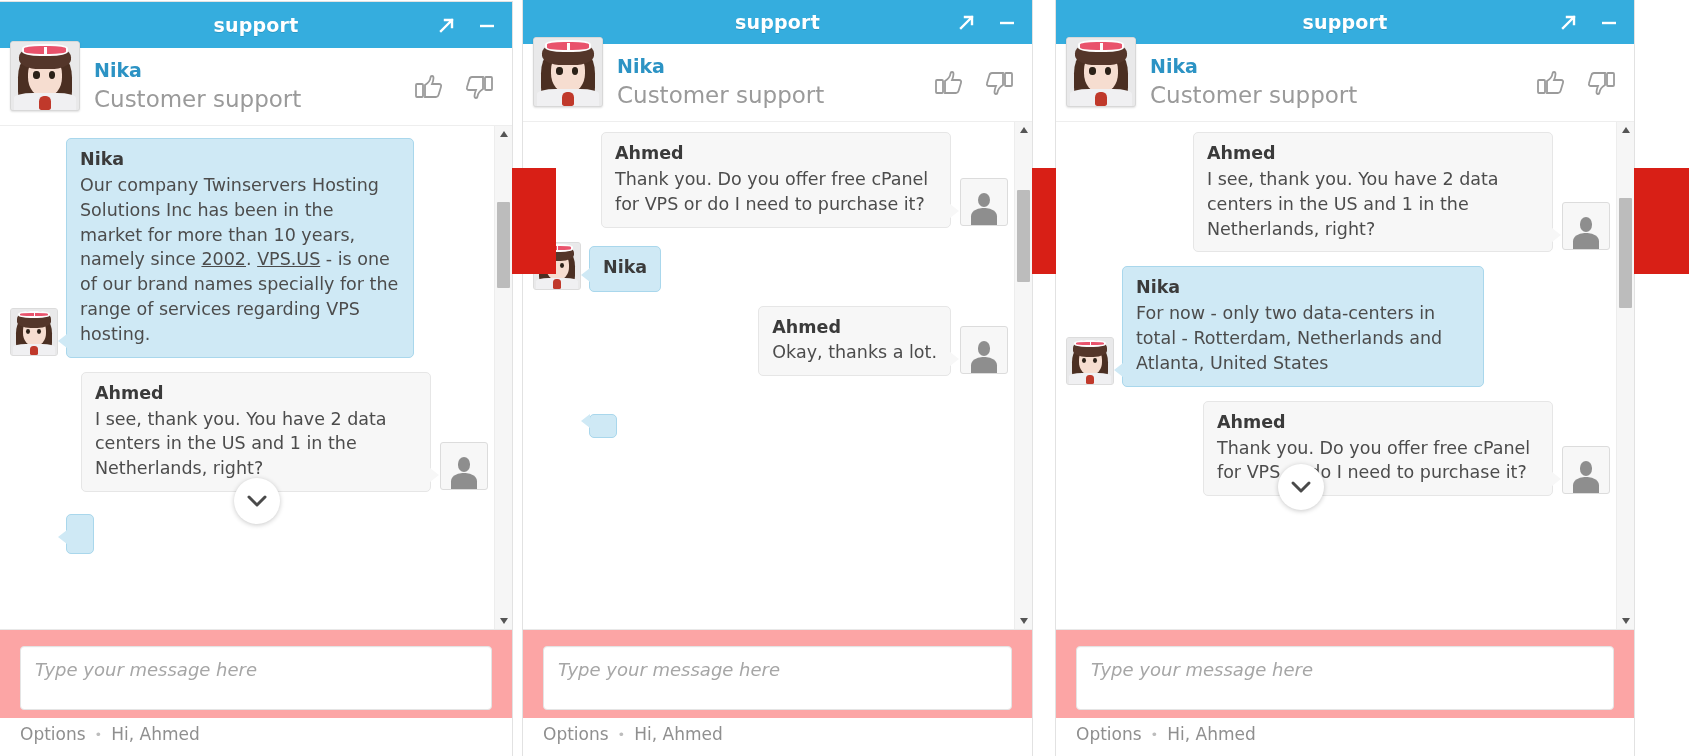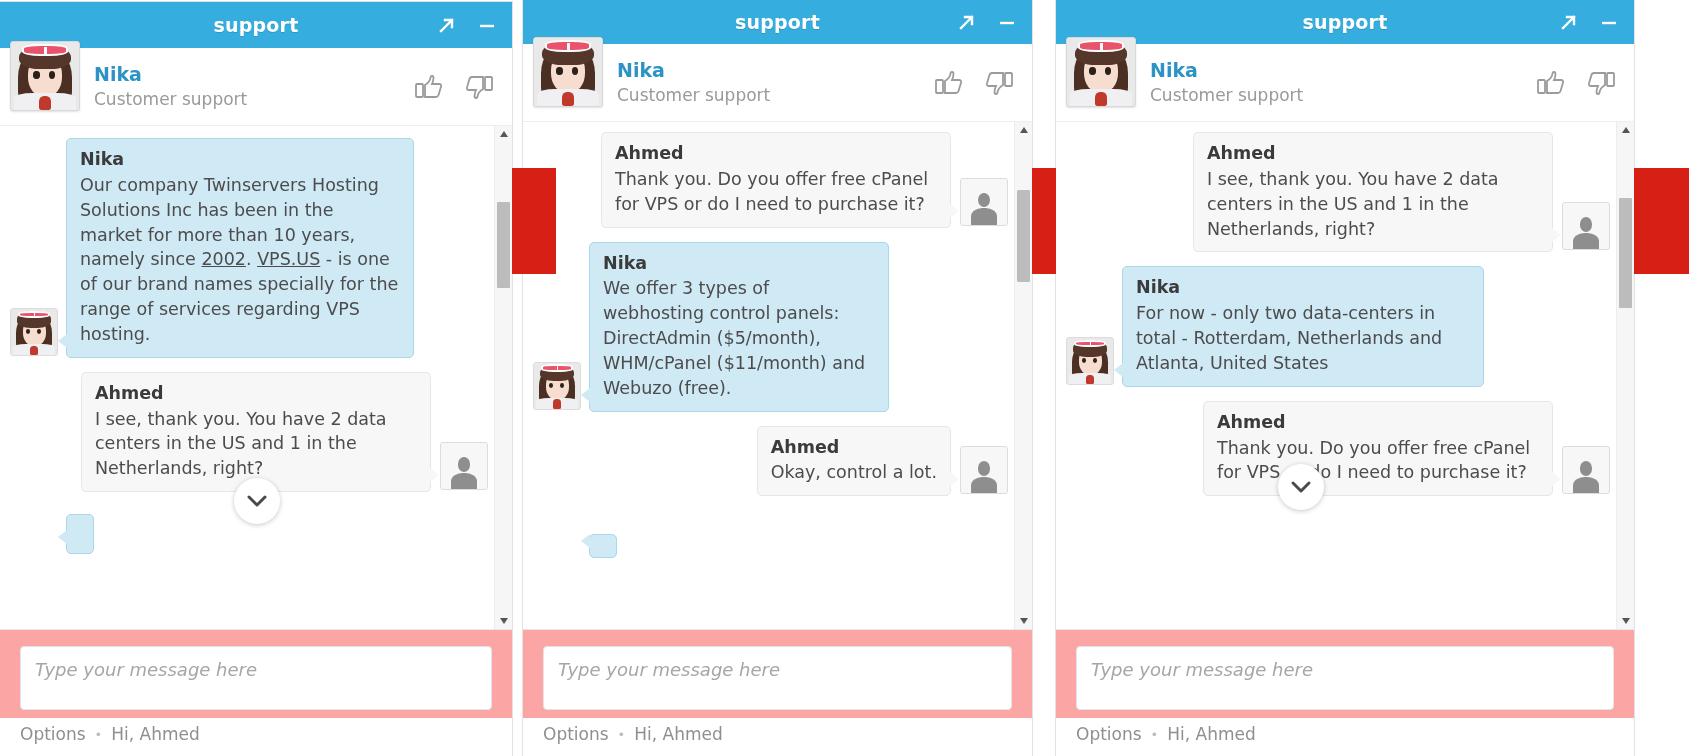--- a/index.html
+++ b/index.html
@@ -63,21 +63,21 @@
     border-radius: 3px;
     background: #e6e6e6;
     margin-top: -22px;
     position: relative;
     overflow: hidden;
     flex: 0 0 auto;
     box-shadow: 0 1px 2px rgba(0,0,0,.12);
   }
   .agent-meta { margin-left: 14px; line-height: 1.25; }
   .agent-name { color: #2c93c4; font-weight: bold; font-size: 19px; }
-  .agent-role { color: #9a9a9a; font-size: 17px; margin-top: 2px; }
+  .agent-role { color: #9a9a9a; font-size: 23px; margin-top: 2px; }
   .rate-icons {
     position: absolute; right: 16px; top: 50%; transform: translateY(-50%);
     display:flex; gap: 16px; align-items:center;
   }
   .rate-icons .ico { cursor: pointer; width: 34px; height: 32px; display:flex; align-items:center; justify-content:center; }
 
   
   .msg-area {
     flex: 1 1 auto;
     position: relative;
@@ -439,28 +439,27 @@
               <div class="goggle"></div>
                 <div class="goggle-sep"></div>
                 <div class="eye l"></div>
                 <div class="eye r"></div>
               <div class="coat"></div>
                 <div class="tie"></div>
               </div>
           </div>
           <div class="bubble agent" style="max-width:300px;">
             <span class="who">Nika</span>
-            <span class="txt">We offer 3 types of webhosting control panels: DirectAdmin ($5/month), WHM/cPanel ($11/month) and Webuzo (free).</span>
           </div>
         </div>
 
         <div class="msg-row right">
           <div class="bubble user">
             <span class="who">Ahmed</span>
-            <span class="txt">Okay, control a lot.</span>
+            <span class="txt">Okay, thanks a lot.</span>
           </div>
           <div class="mini-avatar user" style="margin-bottom:2px;">
             <div class="usericon">
                 <div class="head"></div>
                 <div class="body"></div>
               </div>
           </div>
         </div>
 
         <div class="msg-row left">

